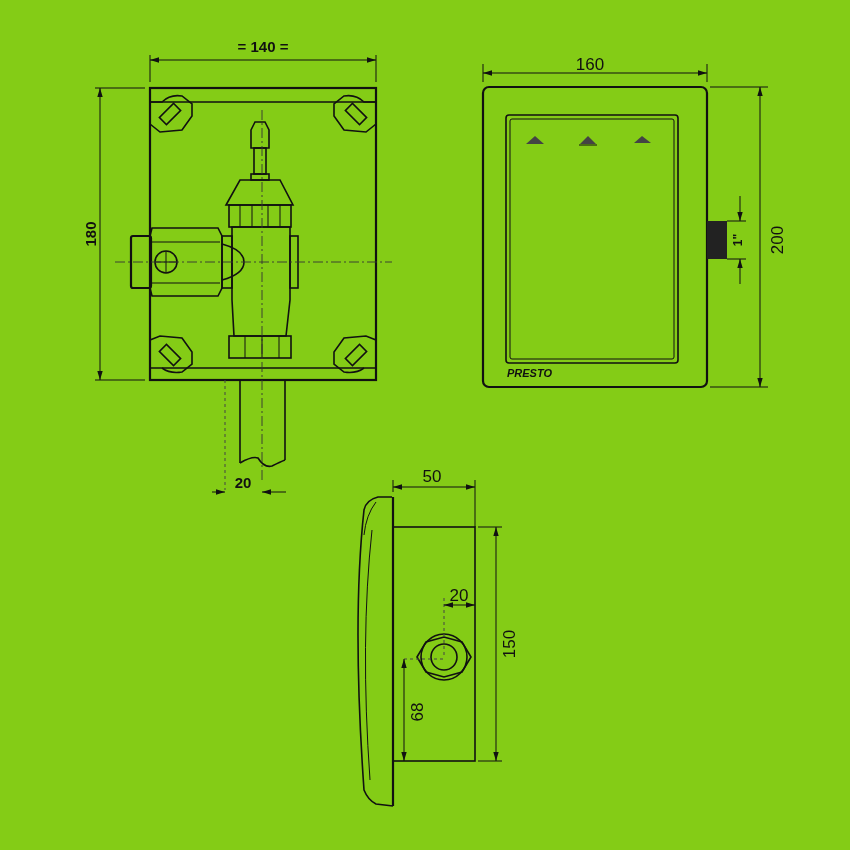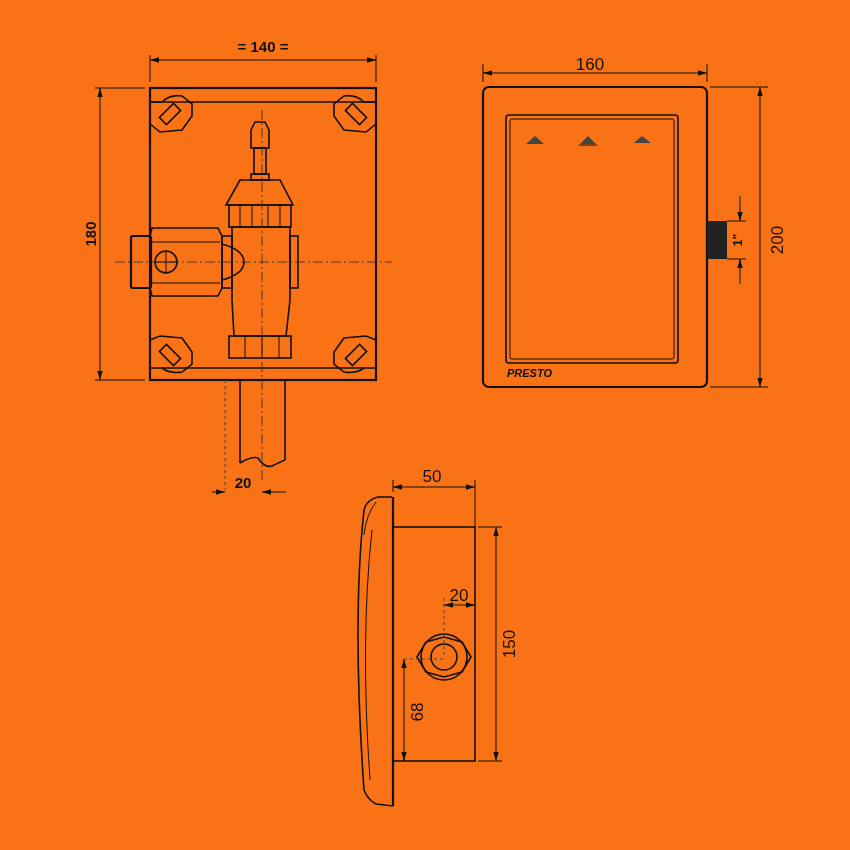--- a/index.html
+++ b/index.html
@@ -1,16 +1,16 @@
 <!DOCTYPE html>
 <html><head>
 <meta charset="utf-8">
 <style>
   html, body { margin: 0; padding: 0; background: #ffffff; }
-  #canvas { position: relative; width: 850px; height: 850px; background: #f97316; overflow: hidden; }
+  #canvas { position: relative; width: 850px; height: 850px; background: #84cc16; overflow: hidden; }
   svg { position: absolute; left: 0; top: 0; }
   .ln { stroke: #111; fill: none; stroke-width: 1.6; }
   .thin { stroke: #111; fill: none; stroke-width: 1; }
   .thick { stroke: #111; fill: none; stroke-width: 2.2; }
   .cl { stroke: #333; fill: none; stroke-width: 0.9; stroke-dasharray: 10 3 2 3; }
   .hid { stroke: #444; fill: none; stroke-width: 1; stroke-dasharray: 3 3; }
   .dim { stroke: #111; fill: none; stroke-width: 1; }
   .dimtxt { font-family: "Liberation Sans", sans-serif; font-size: 17px; fill: #111; }
   .dimtxt-b { font-family: "Liberation Sans", sans-serif; font-size: 15px; font-weight: bold; fill: #111; }
   .logo { font-family: "Liberation Sans", sans-serif; font-size: 11px; font-weight: bold; fill: #111; font-style: italic; }

